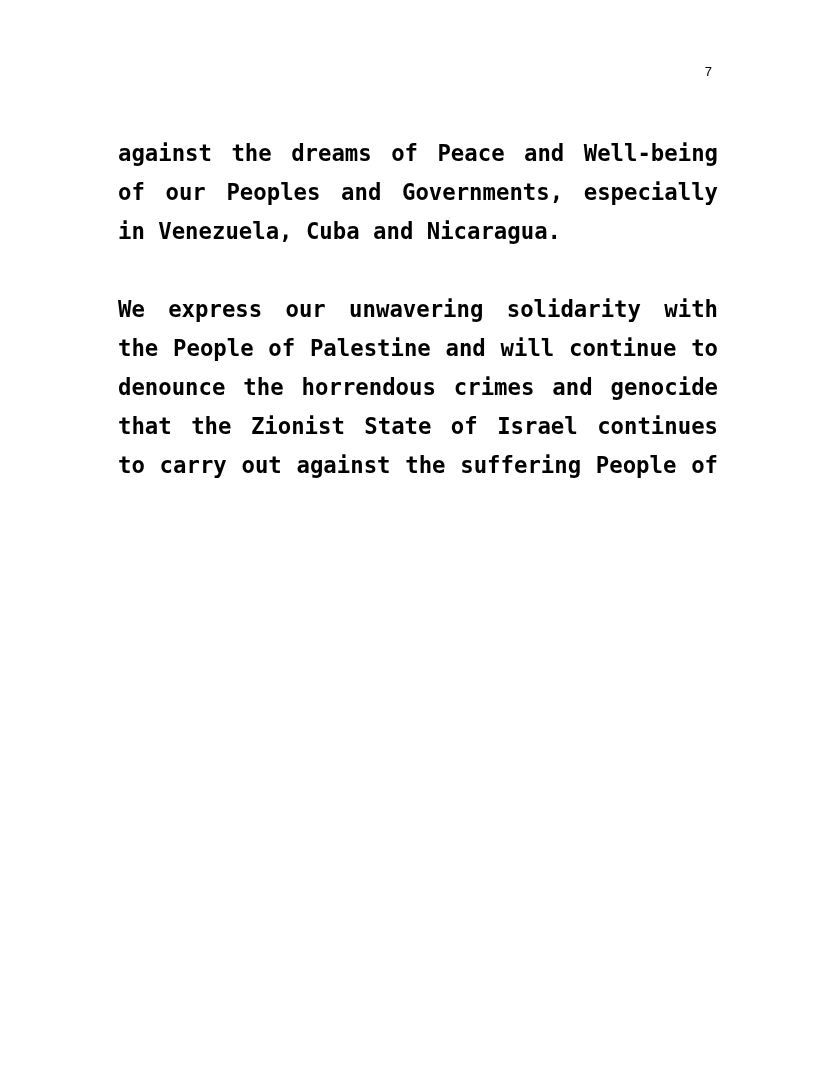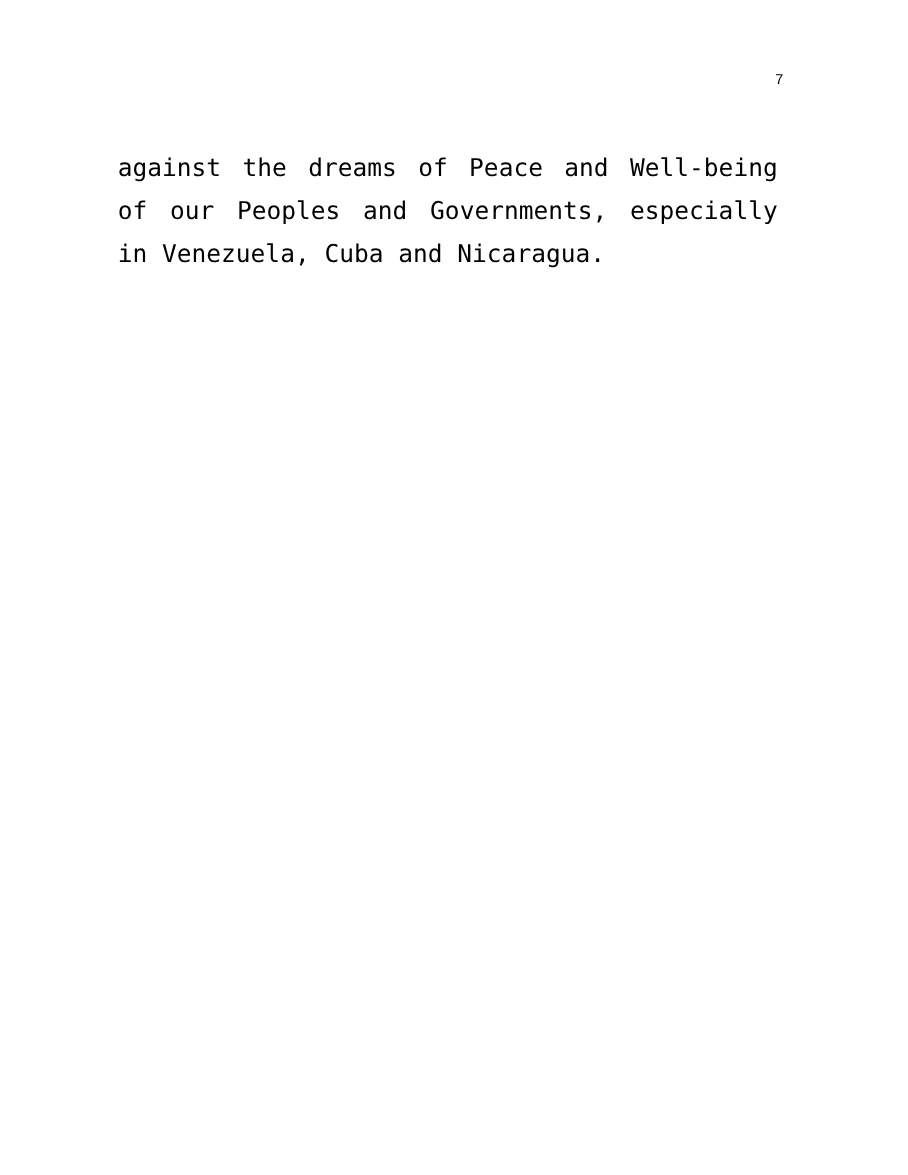--- a/index.html
+++ b/index.html
@@ -28,22 +28,23 @@
     text-align: right;
     font-family: "Liberation Sans", sans-serif;
     font-size: 13px;
     line-height: 16px;
     color: #000000;
     letter-spacing: 0;
   }
   .body-column {
     position: absolute;
     top: 134px;
-    left: 107px;
+    left: 118px;
     width: 600px;
+    font-weight: bold;
   }
   .para {
     margin: 0 0 39px 0;
     font-family: "DejaVu Sans Mono", "Liberation Mono", monospace;
     font-size: 22.3px;
     line-height: 39px;
     color: #000000;
     text-align: justify;
     text-justify: inter-word;
     word-spacing: 0;
@@ -64,16 +65,17 @@
 <div class="page">
 
   <div class="page-number">7</div>
 
   <div class="body-column">
 
     <p class="para">against the dreams of Peace and Well-being of our Peoples and Governments, especially in Venezuela, Cuba and Nicaragua.</p>
 
 
 
+    <p class="para continued">We express our unwavering solidarity with the People of Palestine and will continue to denounce the horrendous crimes and genocide that the Zionist State of Israel continues to carry out against the suffering People of</p>
 
   </div>
 
 </div>
 
 </body></html>

